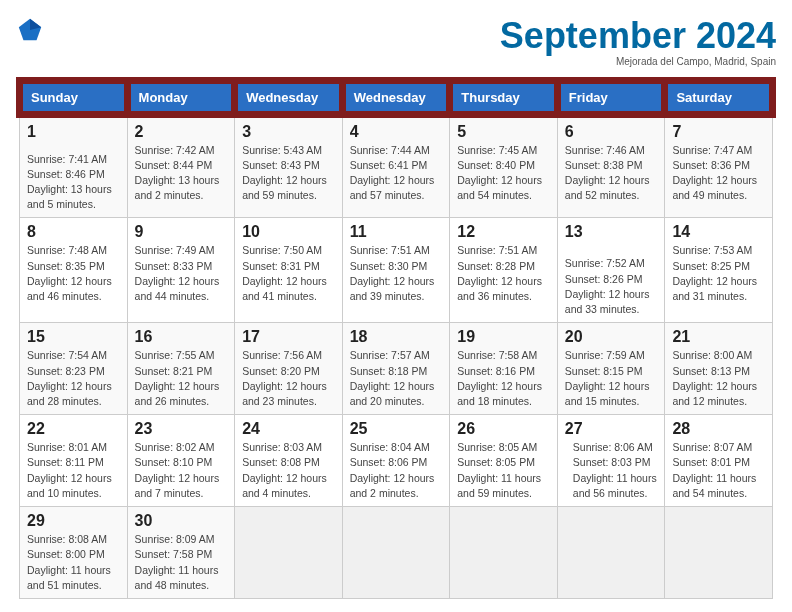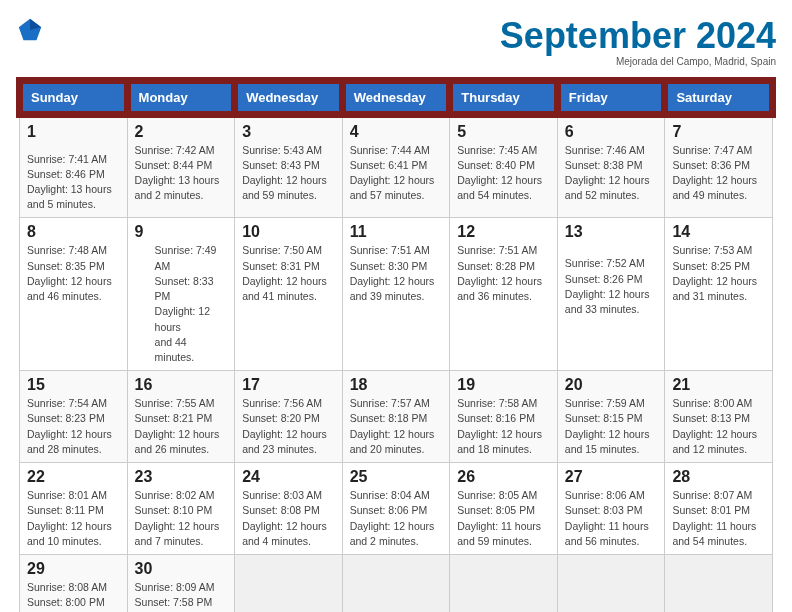--- a/index.html
+++ b/index.html
@@ -171,21 +171,21 @@
       <tr>
         <td>
           <span class="day-num">8</span>
           <div class="day-detail" style="white-space: pre-line;">Sunrise: 7:48 AM
 Sunset: 8:35 PM
 Daylight: 12 hours
 and 46 minutes.</div>
         </td>
         <td>
           <span class="day-num">9</span>
-          <div class="day-detail" style="white-space: pre-line; margin-left: 20px;">Sunrise: 7:49 AM
+          <div class="day-detail" style="white-space: pre-line;">Sunrise: 7:49 AM
 Sunset: 8:33 PM
 Daylight: 12 hours
 and 44 minutes.</div>
         </td>
         <td>
           <span class="day-num">10</span>
           <div class="day-detail" style="white-space: pre-line;">Sunrise: 7:50 AM
 Sunset: 8:31 PM
 Daylight: 12 hours
 and 41 minutes.</div>
@@ -301,21 +301,21 @@
         </td>
         <td>
           <span class="day-num">26</span>
           <div class="day-detail" style="white-space: pre-line;">Sunrise: 8:05 AM
 Sunset: 8:05 PM
 Daylight: 11 hours
 and 59 minutes.</div>
         </td>
         <td>
           <span class="day-num">27</span>
-          <div class="day-detail" style="white-space: pre-line;">Sunrise: 8:06 AM
+          <div class="day-detail" style="white-space: pre-line; margin-left: 8px;">Sunrise: 8:06 AM
 Sunset: 8:03 PM
 Daylight: 11 hours
 and 56 minutes.</div>
         </td>
         <td>
           <span class="day-num">28</span>
           <div class="day-detail" style="white-space: pre-line;">Sunrise: 8:07 AM
 Sunset: 8:01 PM
 Daylight: 11 hours
 and 54 minutes.</div>

